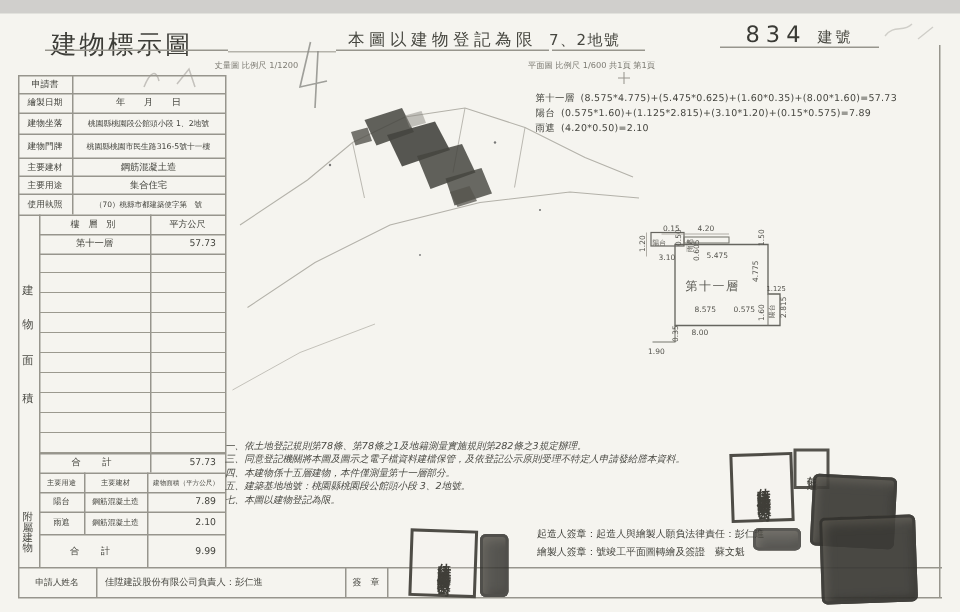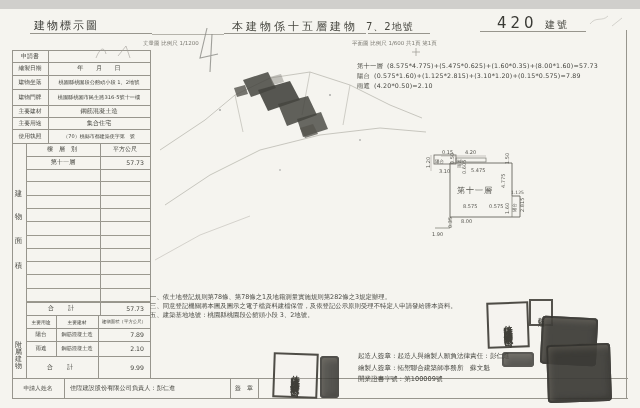--- a/index.html
+++ b/index.html
@@ -6,48 +6,48 @@
   .paper{position:relative;width:640px;height:408px;background:#f5f4ef;overflow:hidden;
          font-family:"DejaVu Sans",sans-serif;}
   .band{position:absolute;left:0;top:0;width:640px;height:9px;background:#d0cfcc;}
   .t{position:absolute;white-space:nowrap;color:#474740;}
   .c{position:absolute;display:flex;align-items:center;justify-content:center;color:#44443e;white-space:nowrap;}
   .r{justify-content:flex-end;padding-right:6px;box-sizing:border-box;}
   .hl{position:absolute;height:1px;background:#97958d;}
   .vl{position:absolute;width:1px;background:#97958d;}
   .f44{font-size:4.4px}.f48{font-size:4.8px}.f5{font-size:5px}.f52{font-size:5.2px}
   .f55{font-size:5.5px}.f58{font-size:5.8px}.f6{font-size:6px}.f62{font-size:6.2px}.f7{font-size:7px}.f75{font-size:7.5px}
-  .f10{font-size:10px}.f11{font-size:11px}.f13{font-size:11px}.f15{font-size:15px}
+  .f10{font-size:10px}.f11{font-size:11px}.f13{font-size:17px}.f15{font-size:15px}
   .vert{writing-mode:vertical-rl;text-align:center;color:#4a4a44;}
   .emptyrows{position:absolute;left:26px;top:169px;width:124px;height:133px;
     background:repeating-linear-gradient(to bottom,transparent 0 12.35px,#9b998f 12.35px 13.3px);}
   .notes{position:absolute;left:150px;top:293px;width:478px;font-size:6.4px;
-         line-height:8px;color:#4a4a44;}
+         line-height:8px;color:#4a4a44;font-style:italic;}
   .notes div{margin-bottom:1px;}
   .sig{position:absolute;left:358px;top:351px;font-size:6.6px;line-height:11.6px;color:#45453f;}
   .calc{position:absolute;left:357px;top:61px;font-size:6.3px;line-height:10px;color:#45453f;letter-spacing:.2px;}
   .calc span{margin-right:4px;}
   .sealbox{position:absolute;border:2.5px solid #4e4c46;color:#403f39;background:rgba(245,244,239,.15);
     writing-mode:vertical-rl;font-size:9px;letter-spacing:1.5px;line-height:12px;font-weight:bold;
     display:flex;align-items:center;justify-content:center;box-sizing:border-box;}
   .sealsm{position:absolute;border:2px solid #55534d;color:#45443e;writing-mode:vertical-rl;
     font-size:7.5px;letter-spacing:1px;line-height:10px;display:flex;align-items:center;justify-content:center;box-sizing:border-box;}
   .sealdark{position:absolute;background:#3c3b37;border-radius:4px;opacity:.93;
     box-shadow:inset 0 0 0 2px #34332f, inset 3px 4px 7px #59564e, inset -2px -3px 6px #2c2b27;}
 </style>
 </head>
 <body>
 
 <div class="paper">
   <div class="band"></div>
 
   <div class="t f13" style="left:34px;top:18px;letter-spacing:2px;color:#3d3d38;">建物標示圖</div>
-  <div class="t f11" style="left:232px;top:19px;letter-spacing:3px;">本建物係十五層建物</div>
+  <div class="t f11" style="left:232px;top:19px;letter-spacing:3px;">本圖以建物登記為限</div>
   <div class="t f10" style="left:366px;top:20px;letter-spacing:1px;">7、2地號</div>
-  <div class="t f15" style="left:497px;top:14px;letter-spacing:4px;color:#3a3a35;">420</div>
+  <div class="t f15" style="left:497px;top:14px;letter-spacing:4px;color:#3a3a35;">834</div>
   <div class="t f10" style="left:545px;top:18px;letter-spacing:2px;">建號</div>
 
   <div class="hl" style="left:30px;top:33px;width:122px;"></div>
   <div class="hl" style="left:152px;top:34px;width:72px;background:#b5b3ab;"></div>
   <div class="hl" style="left:224px;top:33px;width:142px;"></div>
   <div class="hl" style="left:368px;top:33px;width:62px;"></div>
   <div class="hl" style="left:480px;top:31px;width:106px;"></div>
 
   <div class="t f55" style="left:143px;top:40px;color:#7c7a72;">丈量圖 比例尺 1/1200</div>
   <div class="t f55" style="left:352px;top:40px;color:#7c7a72;">平面圖 比例尺 1/600</div>
@@ -185,27 +185,28 @@
       <text x="84" y="74" transform="rotate(-90 84 74)">1.60</text>
       <text x="36" y="83">8.00</text>
       <text x="27" y="88" transform="rotate(-90 27 88)">0.35</text>
       <text x="7" y="96">1.90</text>
     </g>
   </svg>
 
   <div class="notes">
     <div>一、依土地登記規則第78條、第78條之1及地籍測量實施規則第282條之3規定辦理。</div>
     <div>三、同意登記機關將本圖及圖示之電子檔資料建檔保管，及依登記公示原則受理不特定人申請發給謄本資料。</div>
+    <div>四、本建物係十五層建物，本件僅測量第十一層部分。</div>
     <div>五、建築基地地號：桃園縣桃園段公館頭小段 3、2地號。</div>
+    <div>七、本圖以建物登記為限。</div>
   </div>
 
   <div class="sig">
     <div>起造人簽章：起造人與繪製人願負法律責任：彭仁進</div>
-    <div>繪製人簽章：拓禦聯合建築師事務所　蘇文魁</div>
-    <div>開業證書字號：第100009號</div>
+    <div>繪製人簽章：號竣工平面圖轉繪及簽證　蘇文魁</div>
   </div>
 
   <div class="sealbox" style="left:487px;top:302px;width:42px;height:46px;transform:rotate(-2deg);">佳陞建設股份有限公司</div>
   <div class="sealsm" style="left:529px;top:299px;width:24px;height:27px;">彭仁進</div>
   <div class="sealdark" style="left:541px;top:317px;width:56px;height:48px;transform:rotate(3deg);"></div>
   <div class="sealdark" style="left:547px;top:344px;width:64px;height:58px;transform:rotate(-2deg);"></div>
   <div class="sealdark" style="left:502px;top:352px;width:32px;height:15px;opacity:.8;"></div>
   <div class="sealbox" style="left:273px;top:353px;width:45px;height:45px;transform:rotate(2deg);">佳陞建設股份有限公司</div>
   <div class="sealdark" style="left:320px;top:356px;width:19px;height:42px;opacity:.85;"></div>
 </div>

